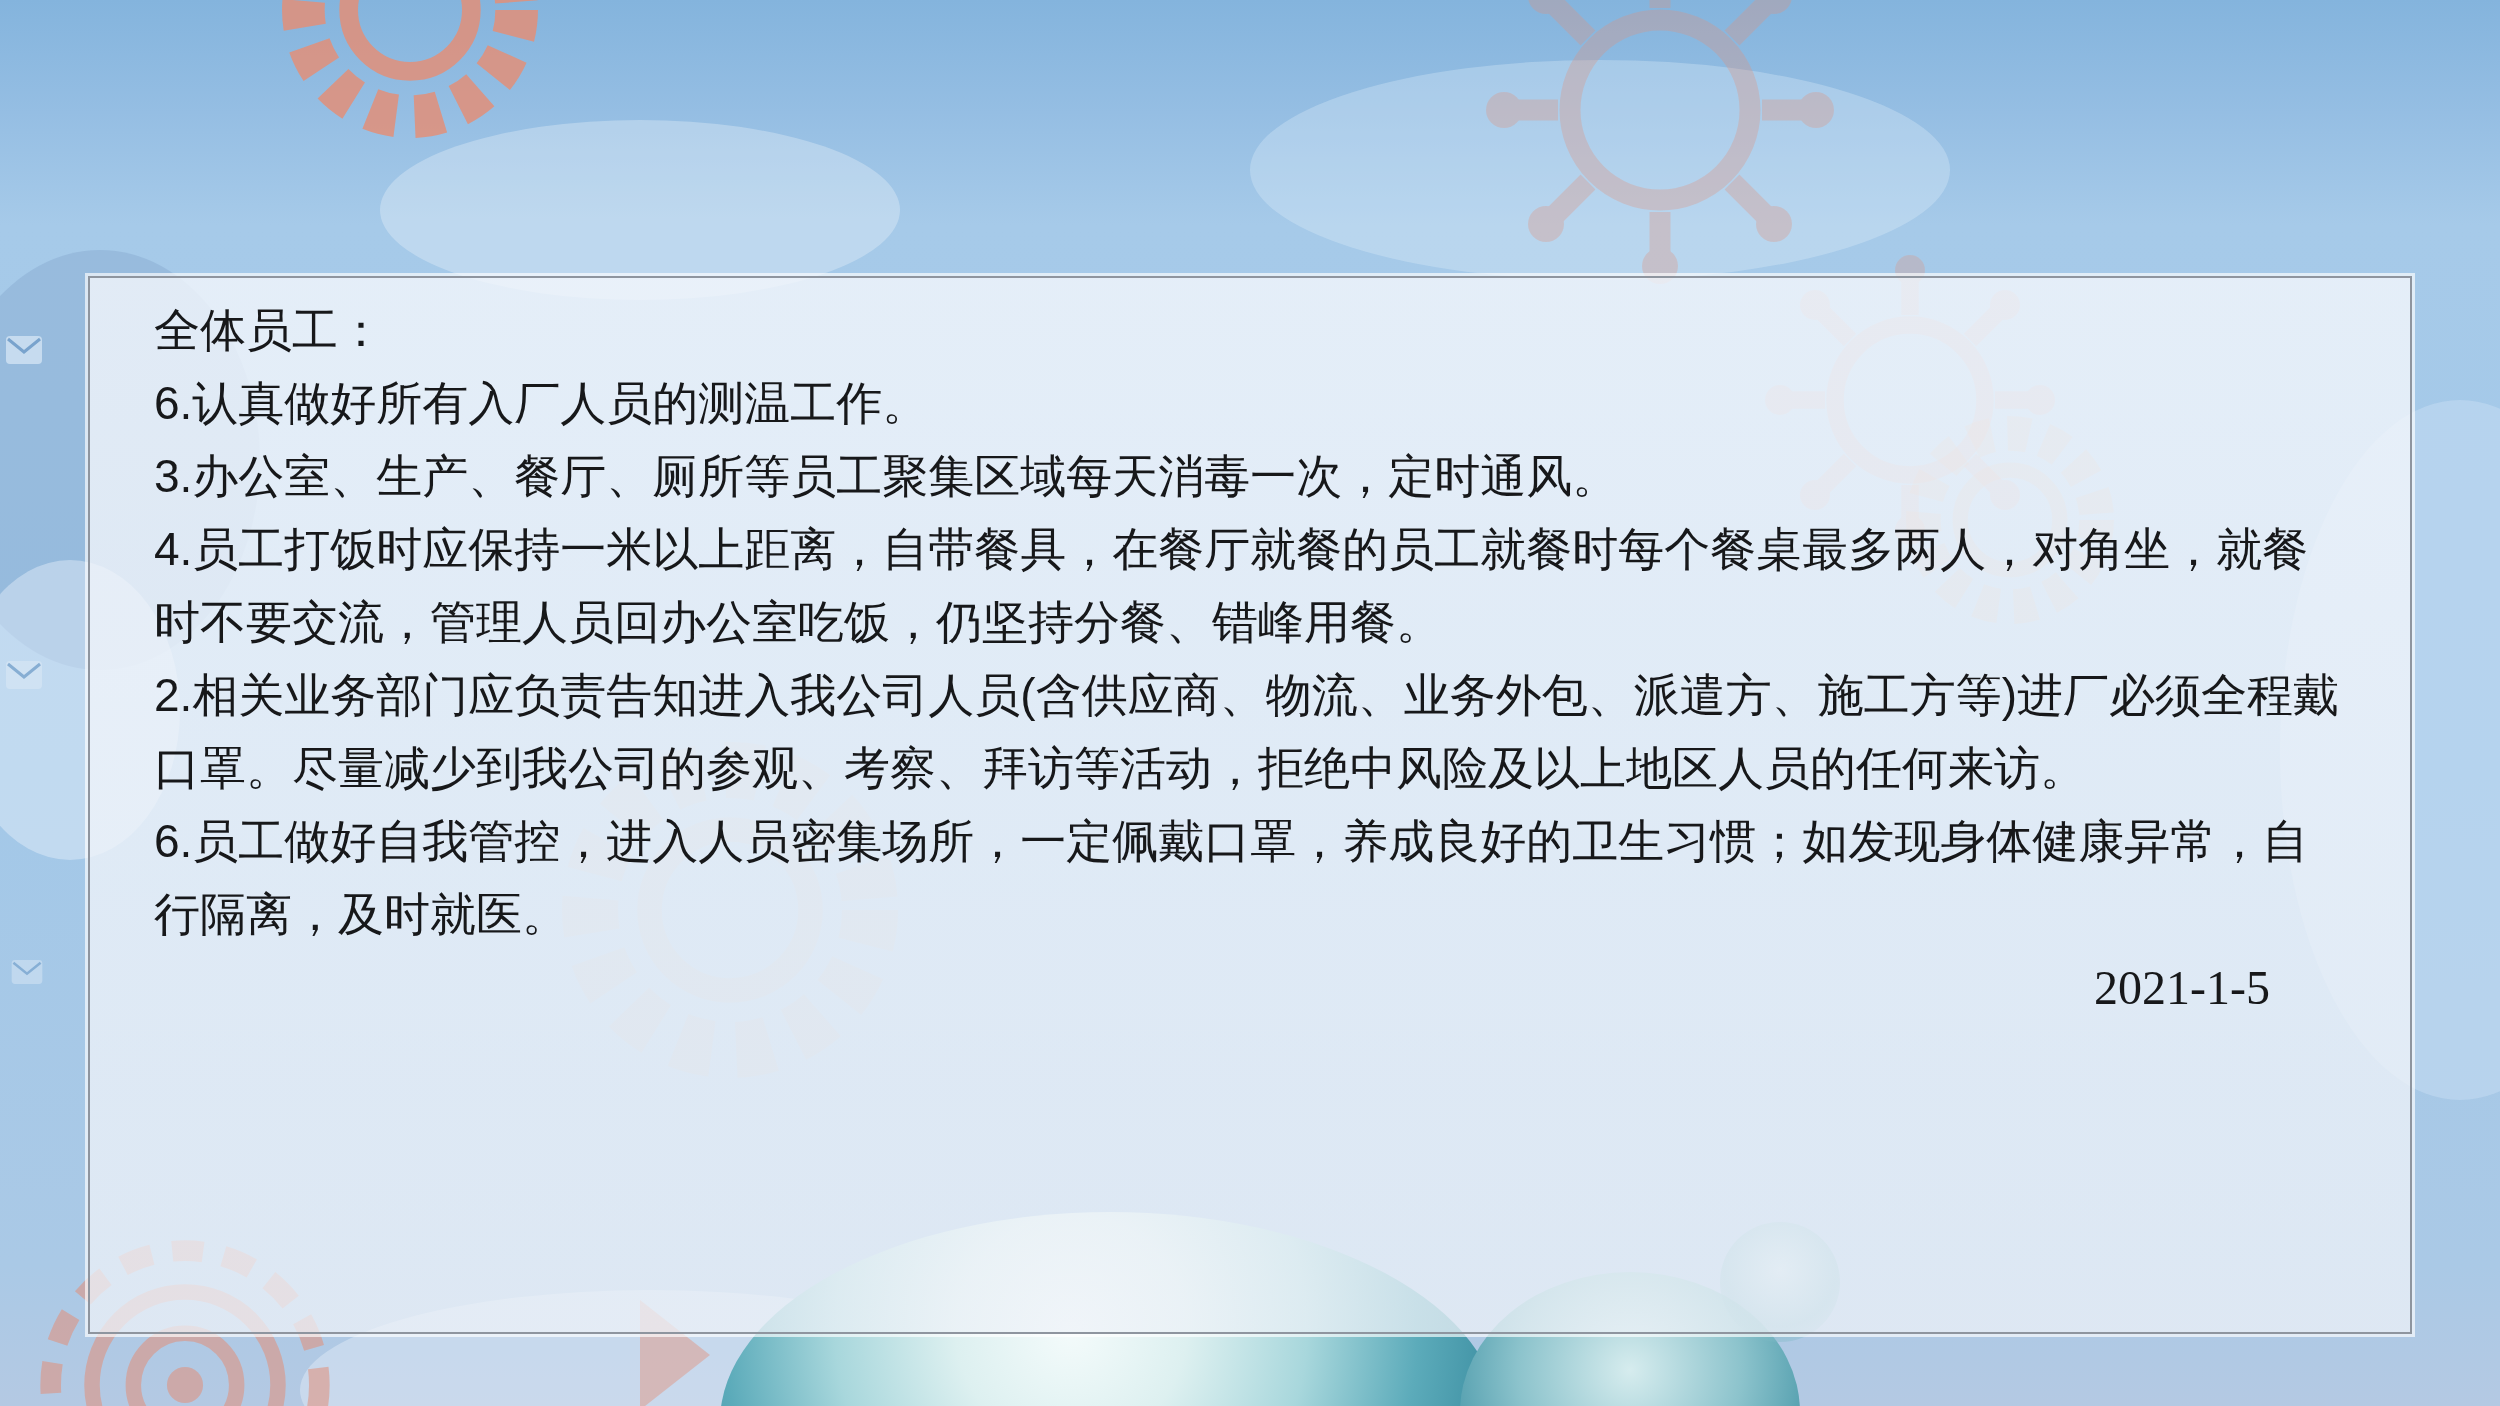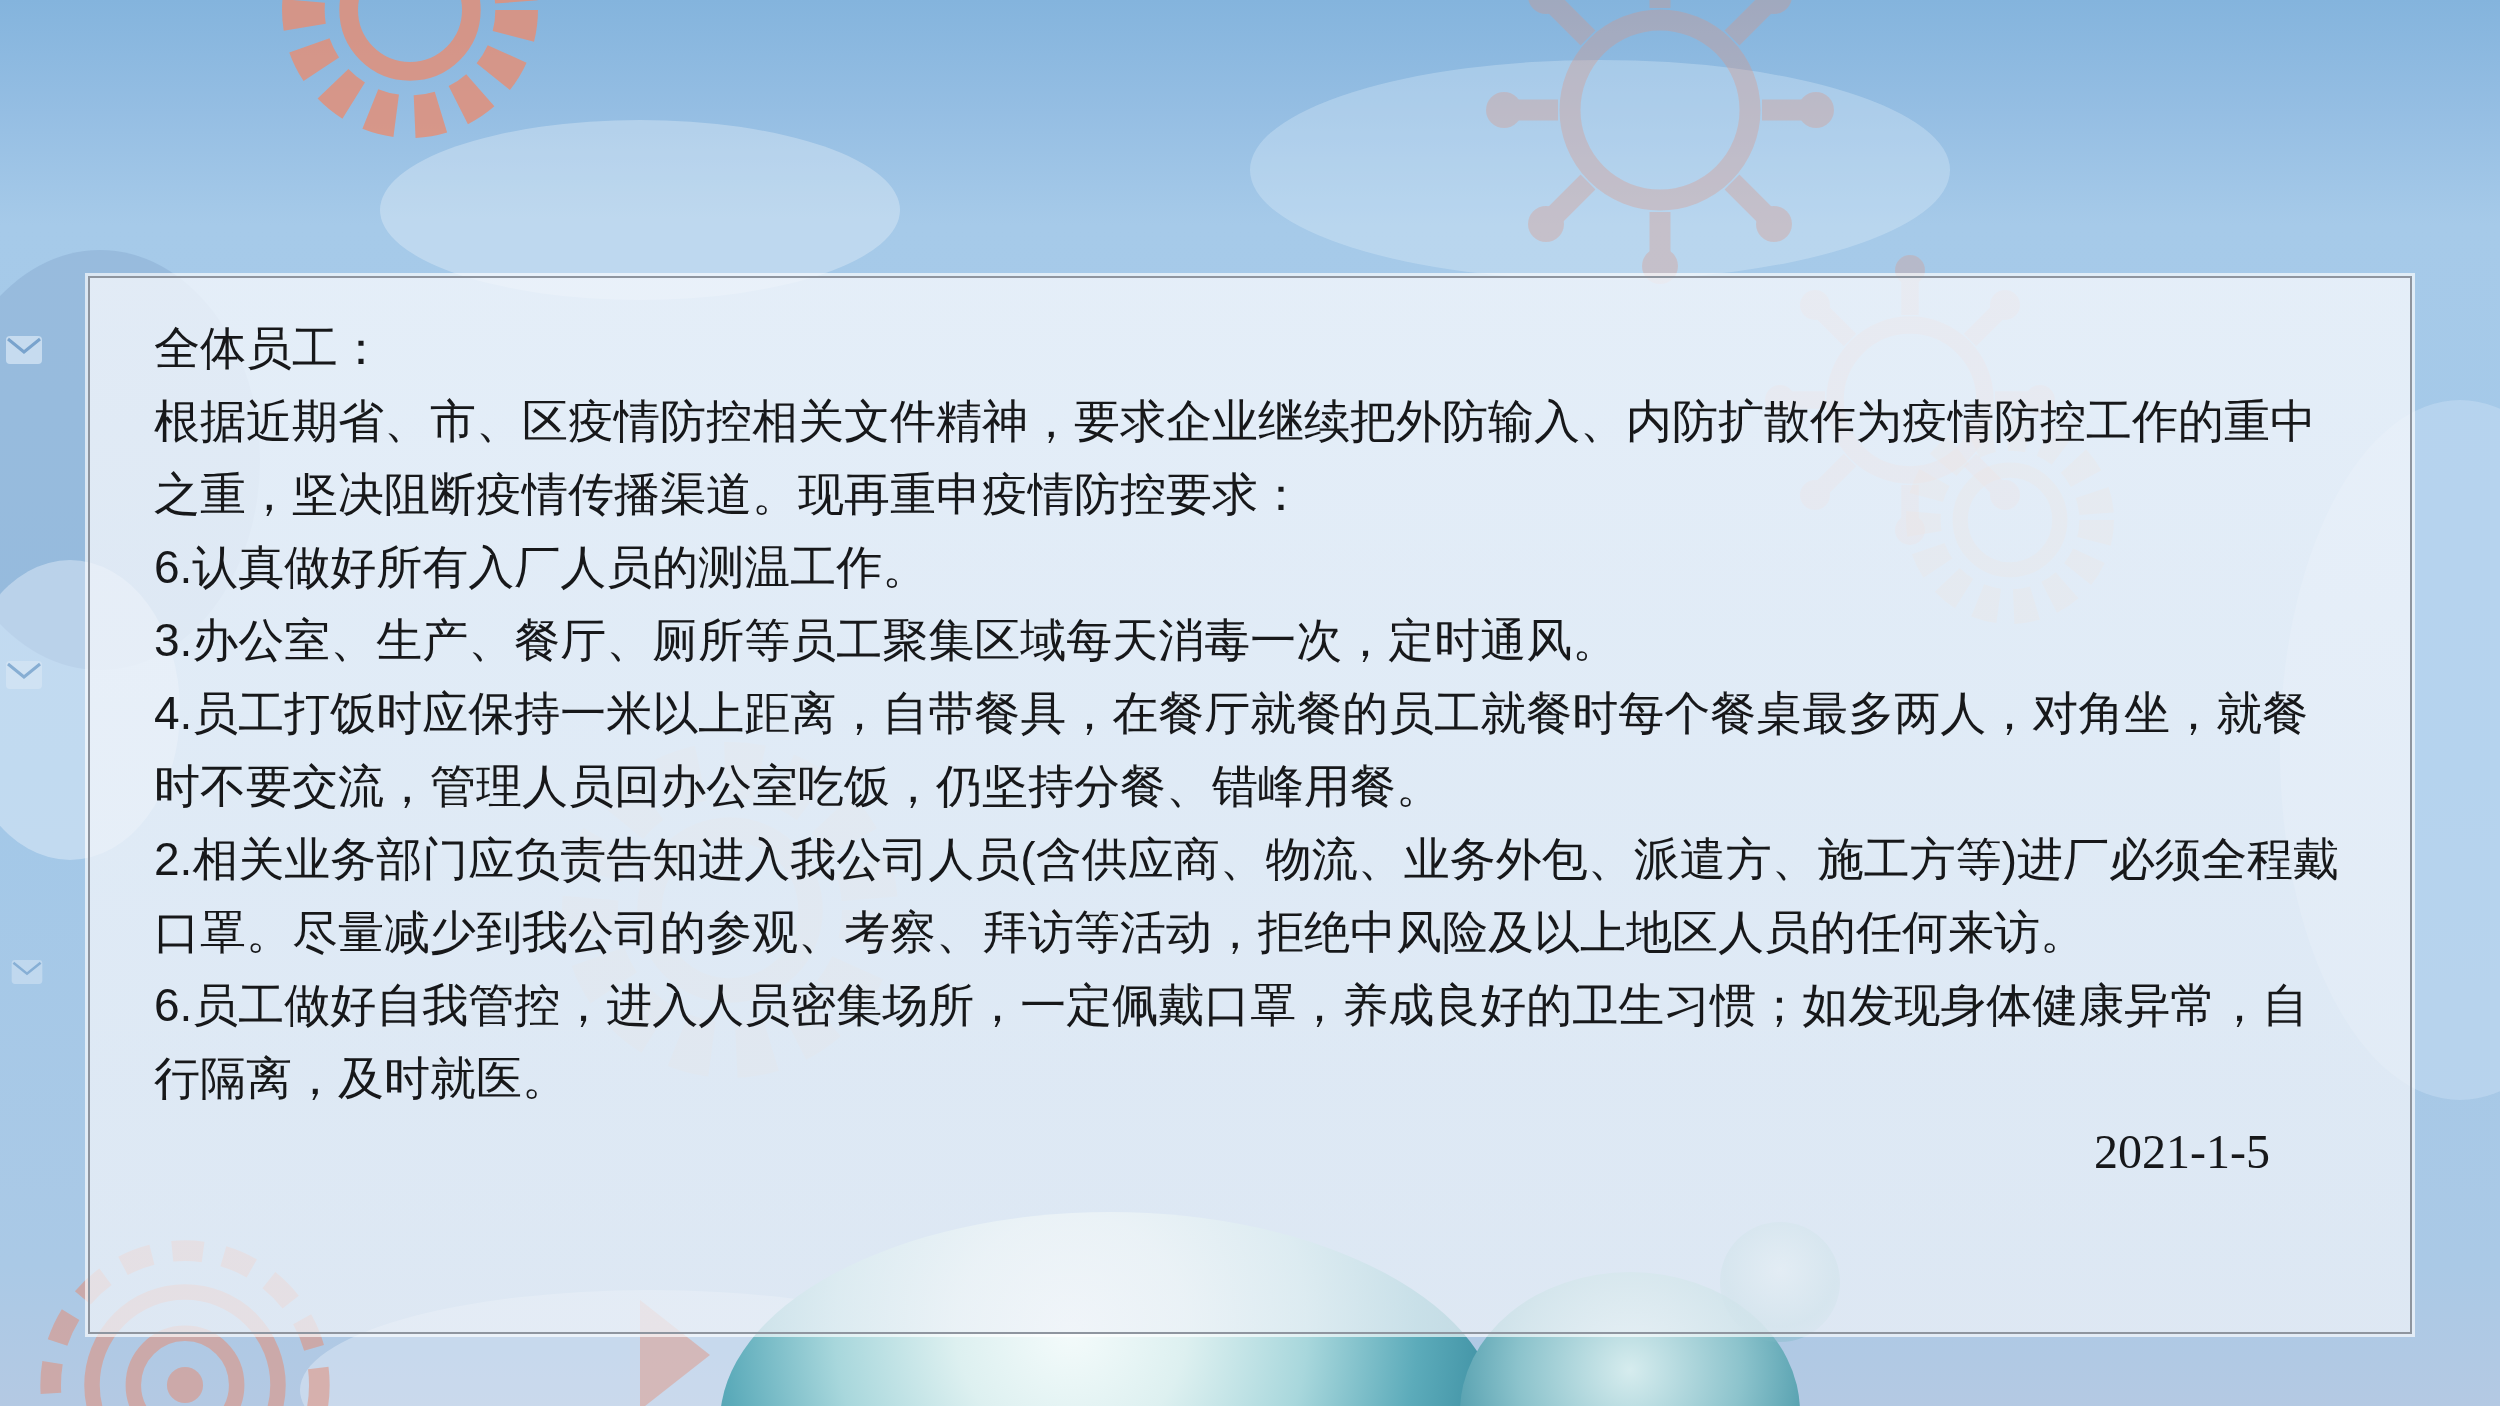--- a/index.html
+++ b/index.html
@@ -29,21 +29,21 @@
     paint-order:stroke fill;
     filter:drop-shadow(7px 9px 0 rgba(38,47,97,.9));
     font-family:"DejaVu Sans","Liberation Sans",sans-serif;
   }
   
   .panel{
     position:absolute;z-index:2;left:88px;top:276px;width:2324px;height:1058px;
     box-sizing:border-box;border:2px solid #8e959f;
     box-shadow:0 0 0 3px rgba(255,255,255,.65);
     background:linear-gradient(180deg,rgba(244,247,252,.80) 0%,rgba(238,242,248,.74) 100%);
-    padding:34px 60px 0 64px;
+    padding:16px 60px 0 64px;
   }
   .panel p{
     margin:0;font-size:46px;line-height:73px;color:#17181a;
     font-family:"Liberation Sans",sans-serif;
   }
   .date{
     font-size:48px;line-height:73px;color:#17181a;text-align:right;padding-right:80px;
     font-family:"Liberation Serif",serif;
   }
   svg{display:block;}
@@ -165,21 +165,20 @@
 
   <div class="photo-wrap">
     <div class="cell cell1"></div>
     <div class="cell cell2"></div>
     <div class="cell cell3"></div>
   </div>
 
 
   <div class="panel">
     <p>全体员工：</p>
-    <p>根据近期省、市、区疫情防控相关文件精神，要求企业继续把外防输入、内防扩散作为疫情防控工作的重中之重，坚决阻断疫情传播渠道。现再重申疫情防控要求：</p>
     <p>6.认真做好所有入厂人员的测温工作。</p>
     <p>3.办公室、生产、餐厅、厕所等员工聚集区域每天消毒一次，定时通风。</p>
     <p>4.员工打饭时应保持一米以上距离，自带餐具，在餐厅就餐的员工就餐时每个餐桌最多两人，对角坐，就餐时不要交流，管理人员回办公室吃饭，仍坚持分餐、错峰用餐。</p>
     <p>2.相关业务部门应负责告知进入我公司人员(含供应商、物流、业务外包、派遣方、施工方等)进厂必须全程戴口罩。尽量减少到我公司的参观、考察、拜访等活动，拒绝中风险及以上地区人员的任何来访。</p>
     <p>6.员工做好自我管控，进入人员密集场所，一定佩戴口罩，养成良好的卫生习惯；如发现身体健康异常，自行隔离，及时就医。</p>
     <div class="date">2021-1-5</div>
   </div>
 
 </div>
 

